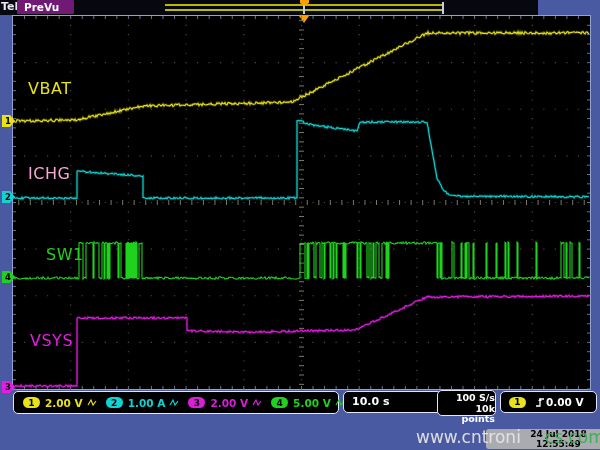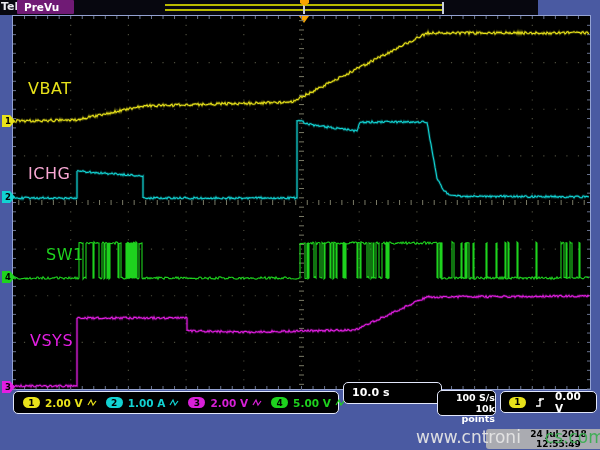--- a/index.html
+++ b/index.html
@@ -26,26 +26,26 @@
     outline:1px solid #94a2d2;}
   #wave-svg{position:absolute;left:0;top:0;width:600px;height:450px;pointer-events:none;z-index:2;}
   .wavelabel{position:absolute;font-size:16px;font-weight:normal;z-index:3;letter-spacing:0.5px;}
   
   .robox{position:absolute;background:#000;border:1.5px solid #e2e7fb;border-radius:5px;box-sizing:border-box;z-index:3;}
   .chbox{left:13px;top:391px;width:326px;height:23px;display:flex;align-items:center;padding:0 9px;}
   .chnum{width:17px;height:11px;border-radius:6px;color:#000;font-size:9px;font-weight:bold;
     display:flex;align-items:center;justify-content:center;flex:none;}
   .chscale{font-size:10.5px;font-weight:bold;margin-left:5px;white-space:nowrap;}
   .bw-icon{margin-left:4px;margin-right:9px;flex:none;}
-  .timebox{left:343px;top:382px;width:99px;height:22px;color:#fff;font-size:11px;font-weight:bold;
+  .timebox{left:343px;top:391px;width:99px;height:22px;color:#fff;font-size:11px;font-weight:bold;
     padding:3px 0 0 8px;}
   .acqbox{left:437px;top:390px;width:59px;height:26px;color:#fff;font-size:9.5px;font-weight:bold;
     line-height:10.5px;padding:2px 0 0 5px;text-align:right;}
   .trigbox{left:500px;top:391px;width:97px;height:22px;display:flex;align-items:center;padding:0 8px;}
-  .trig-level{color:#fff;font-size:10.5px;font-weight:bold;margin-left:9px;}
+  .trig-level{color:#fff;font-size:10.5px;font-weight:bold;}
   
   .watermark{position:absolute;left:416px;top:427px;font-size:17px;font-weight:normal;z-index:6;
     letter-spacing:0px;white-space:nowrap;opacity:0.95;}
   .wm1{color:#e5e5e5;}
   .wm2{color:#3cae52;padding-left:24px;}
   .datetimebox{position:absolute;left:486px;top:429px;width:111px;height:19px;z-index:5;
     background:rgba(178,178,178,0.93);border-radius:3px;color:#000;
     font-size:9px;font-weight:bold;text-align:center;line-height:9.5px;padding-top:1px;box-sizing:content-box;padding-left:17px;}
 </style>
 </head>

